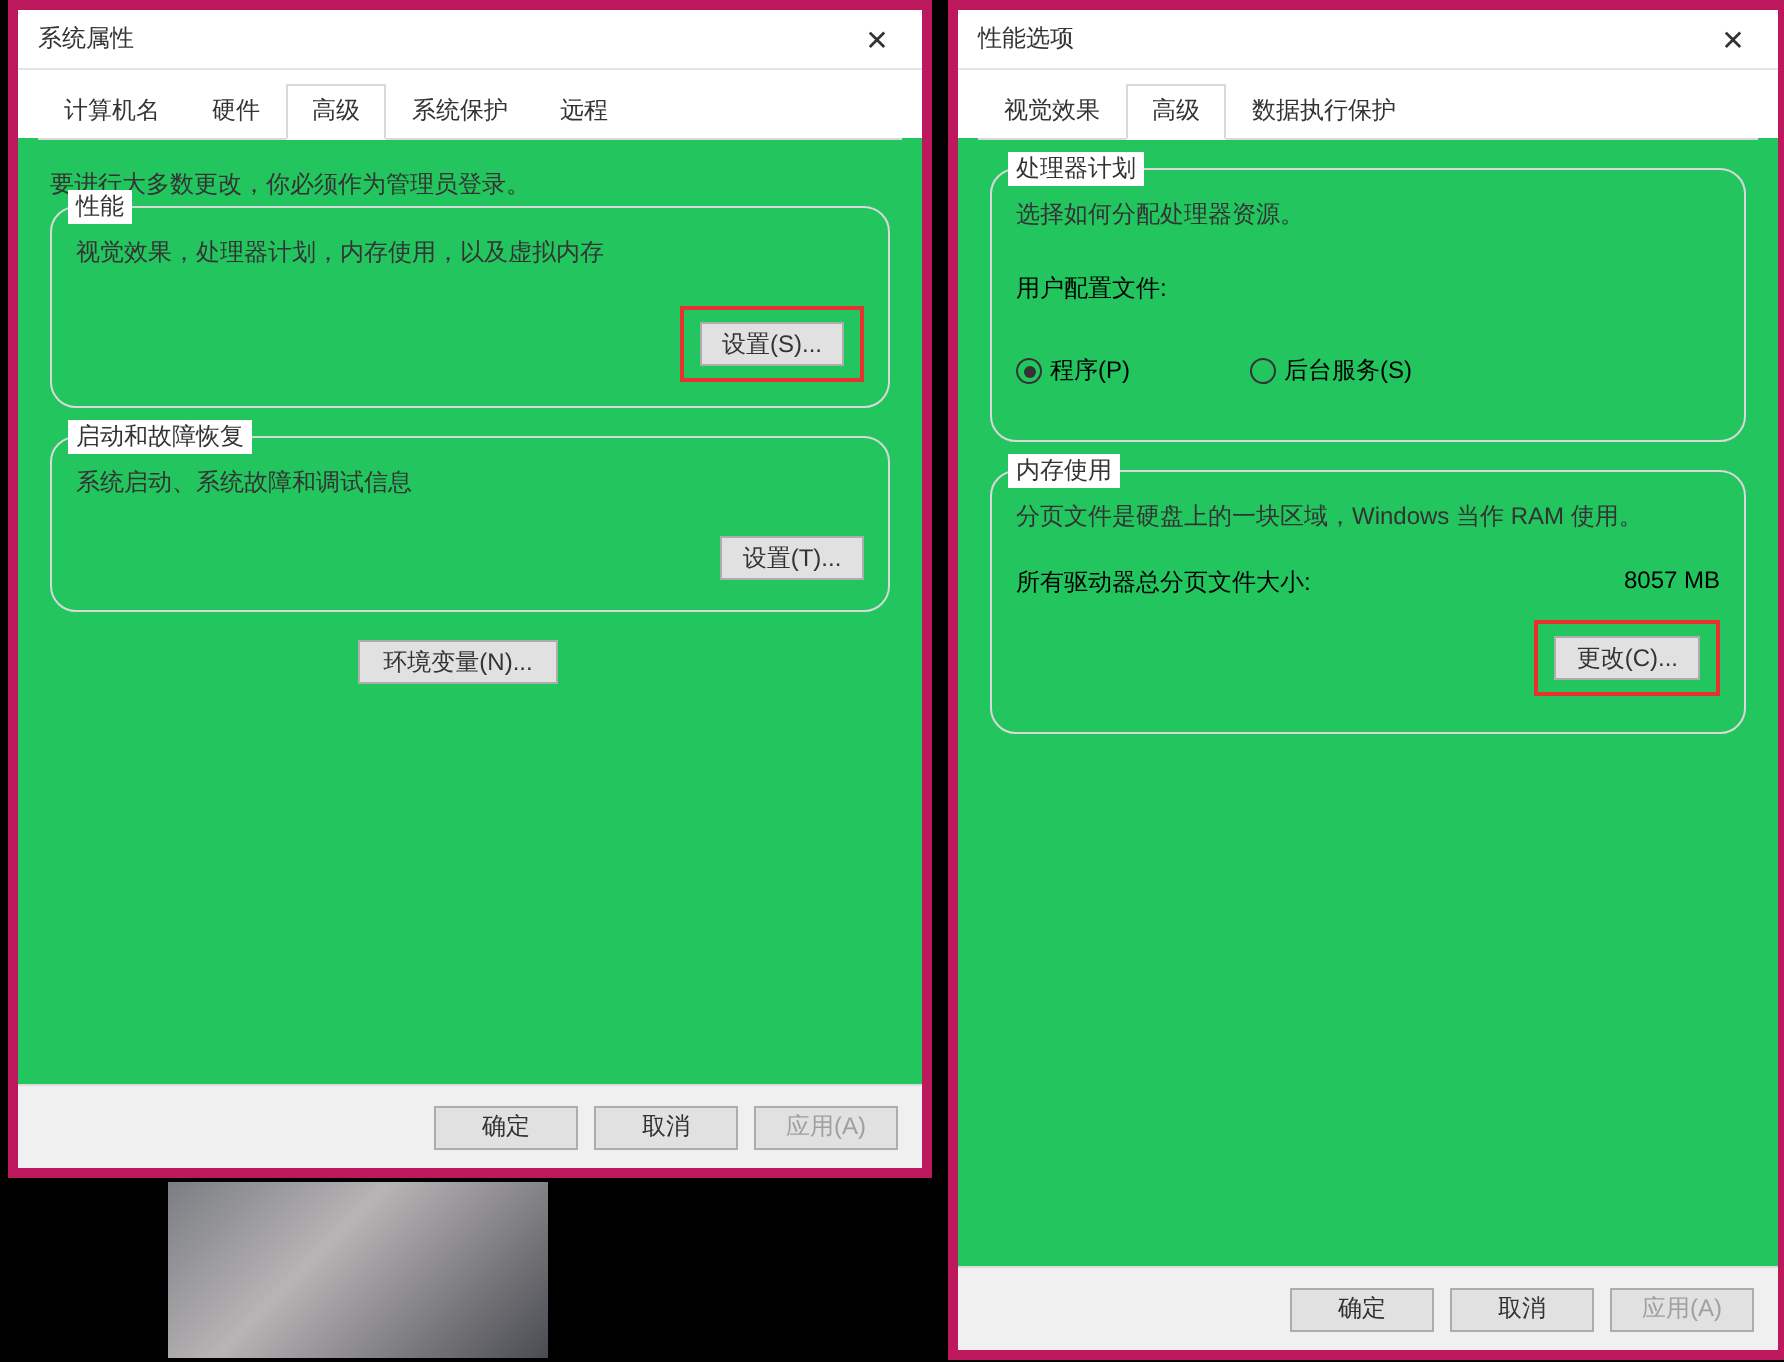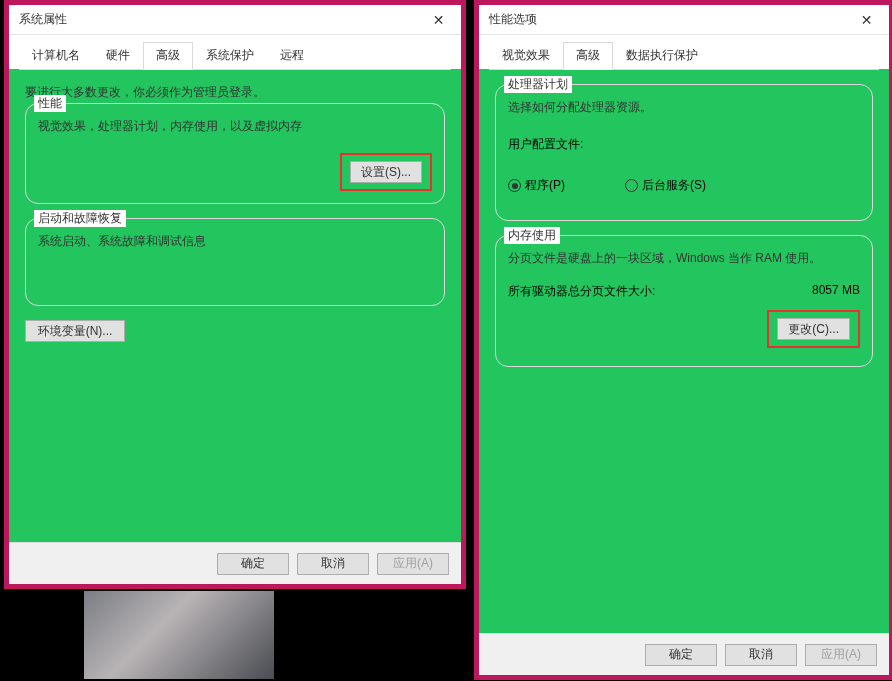--- a/index.html
+++ b/index.html
@@ -190,21 +190,21 @@
       position: absolute;
       left: 84px;
       top: 591px;
       width: 190px;
       height: 88px;
       background: linear-gradient(135deg, #7a7d82 0%, #b8b4b6 40%, #4a4c52 100%);
     }
     .group-perf { min-height: 96px; }
     .group-user { min-height: 88px; }
     .group-boot { min-height: 88px; }
-    .env-row { display:flex; justify-content:flex-start; margin-top: 4px; margin-bottom: 4px; padding-right: 12px;}
+    .env-row { display:flex; justify-content:center; margin-top: 4px; margin-bottom: 4px; padding-right: 12px;}
   </style>
 </head>
 <body>
 
 <div class="bg-strip"></div>
 
 <div class="dialog dialog-left">
   <div class="titlebar">
     <span class="titlebar-text">系统属性</span>
     <div class="close-btn">
@@ -230,20 +230,23 @@
         <span class="highlight-red">
           <button class="btn">设置(S)...</button>
         </span>
       </div>
     </div>
 
 
     <div class="group group-boot">
       <div class="group-title">启动和故障恢复</div>
       <div class="group-desc">系统启动、系统故障和调试信息</div>
+      <div class="btn-row">
+        <button class="btn">设置(T)...</button>
+      </div>
     </div>
 
     <div class="env-row">
       <button class="btn" style="min-width:100px;">环境变量(N)...</button>
     </div>
   </div>
 
   <div class="bottom-bar">
     <button class="btn">确定</button>
     <button class="btn">取消</button>

